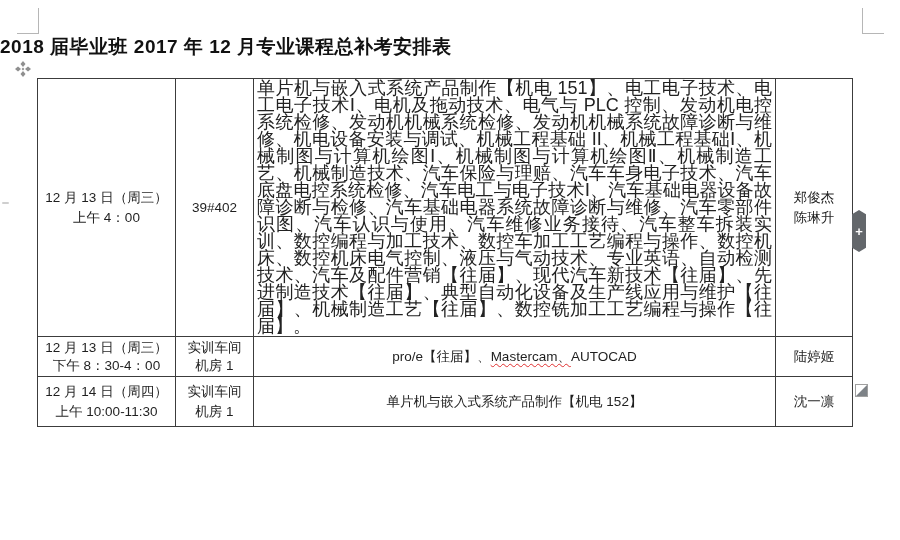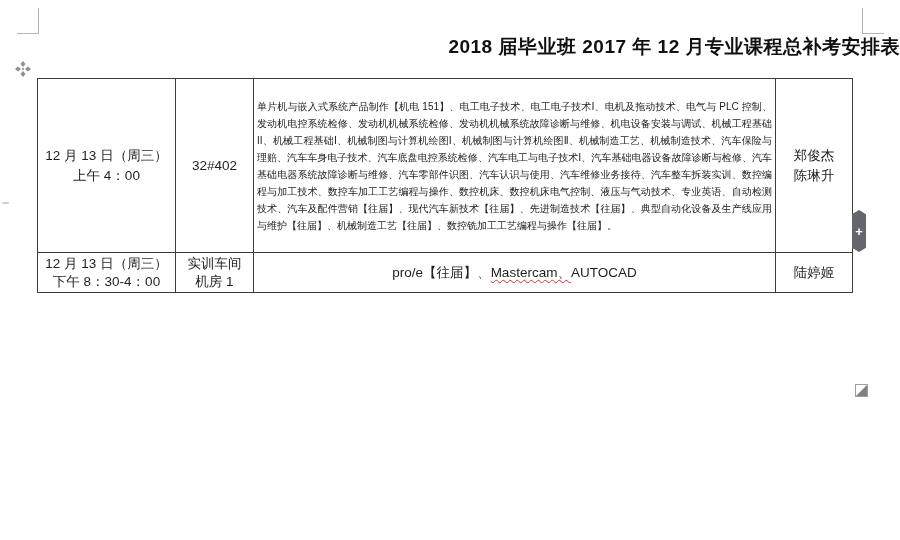--- a/index.html
+++ b/index.html
@@ -5,34 +5,34 @@
   html,body{margin:0;padding:0;background:#ffffff;}
   .page{position:relative;width:900px;height:540px;background:#ffffff;overflow:hidden;
         font-family:"Liberation Sans","DejaVu Sans",sans-serif;color:#1f1f1f;}
   
   .crop-tl{position:absolute;left:17px;top:8px;width:21px;height:25px;
            border-right:1px solid #b6b6b6;border-bottom:1px solid #b6b6b6;}
   .crop-tr{position:absolute;left:862px;top:8px;width:21px;height:25px;
            border-left:1px solid #b6b6b6;border-bottom:1px solid #b6b6b6;}
   .left-tick{position:absolute;left:2px;top:202px;width:7px;height:2px;background:#cfcfcf;border-radius:1px;}
   
-  .title{position:absolute;left:0;top:34px;width:100%;margin:0;text-align:right;
+  .title{position:absolute;left:0;top:34px;width:100%;margin:0;text-align:left;
          font-size:19px;font-weight:bold;letter-spacing:.5px;color:#111;}
   
   .move-handle{position:absolute;left:15px;top:61px;width:16px;height:16px;}
   
   table.sched{position:absolute;left:37px;top:78px;width:815px;border-collapse:collapse;table-layout:fixed;}
   table.sched td,table.sched th{border:1px solid #3c3c3c;padding:1px 3px;vertical-align:middle;
          font-weight:normal;font-size:13.5px;text-align:center;overflow:hidden;}
   tr.hrow{height:40px;}
   tr.r1{height:174px;}
   tr.r2{height:40px;}
   tr.r3{height:50px;}
   td.subjects-long{vertical-align:top;padding:2px 4px;}
-  .subjects-text{font-size:10px;line-height:17px;text-align:justify;text-justify:inter-ideograph;color:#222;}
+  .subjects-text{font-size:18px;line-height:17px;text-align:justify;text-justify:inter-ideograph;color:#222;}
   .cellline{line-height:20px;}
   tr.r2 .cellline{line-height:18px;}
   .subjects-mid{font-size:13px;}
   .spellcheck{text-decoration:underline wavy #e03030;text-decoration-thickness:1px;text-underline-offset:2px;}
   
   .plus-widget{position:absolute;left:852px;top:210px;width:14px;height:42px;background:#63676b;
        clip-path:polygon(50% 0%,100% 10%,100% 90%,50% 100%,0% 90%,0% 10%);
        display:flex;align-items:center;justify-content:center;color:#fff;font-size:13px;font-weight:bold;}
   
   .resize-handle{position:absolute;left:855px;top:383px;width:13px;height:13px;}
@@ -72,21 +72,21 @@
         <col style="width:522px">
         <col style="width:77px">
     </colgroup>
     <tbody>
     <tr class="r1">
       <td>
         <div class="cellline">12 月 13 日（周三）</div>
         <div class="cellline">上午 4：00</div>
       </td>
       <td>
-        <div class="cellline">32#402</div>
+        <div class="cellline">39#402</div>
       </td>
       <td class="subjects-long">
         <div class="subjects-text">单片机与嵌入式系统产品制作【机电 151】、电工电子技术、电工电子技术Ⅰ、电机及拖动技术、电气与 PLC 控制、发动机电控系统检修、发动机机械系统检修、发动机机械系统故障诊断与维修、机电设备安装与调试、机械工程基础 II、机械工程基础Ⅰ、机械制图与计算机绘图Ⅰ、机械制图与计算机绘图Ⅱ、机械制造工艺、机械制造技术、汽车保险与理赔、汽车车身电子技术、汽车底盘电控系统检修、汽车电工与电子技术Ⅰ、汽车基础电器设备故障诊断与检修、汽车基础电器系统故障诊断与维修、汽车零部件识图、汽车认识与使用、汽车维修业务接待、汽车整车拆装实训、数控编程与加工技术、数控车加工工艺编程与操作、数控机床、数控机床电气控制、液压与气动技术、专业英语、自动检测技术、汽车及配件营销【往届】、现代汽车新技术【往届】、先进制造技术【往届】、典型自动化设备及生产线应用与维护【往届】、机械制造工艺【往届】、数控铣加工工艺编程与操作【往届】。</div>
       </td>
       <td>
         <div class="cellline">郑俊杰</div>
         <div class="cellline">陈琳升</div>
       </td>
     </tr>
     <tr class="r2">
@@ -98,20 +98,36 @@
         <div class="cellline">实训车间</div>
         <div class="cellline">机房 1</div>
       </td>
       <td class="subjects-mid">
         <span>pro/e【往届】、</span><span class="spellcheck">Mastercam、</span><span>AUTOCAD</span>
       </td>
       <td>
         <div class="cellline">陆婷姬</div>
       </td>
     </tr>
+    <tr class="r3">
+      <td>
+        <div class="cellline">12 月 14 日（周四）</div>
+        <div class="cellline">上午 10:00-11:30</div>
+      </td>
+      <td>
+        <div class="cellline">实训车间</div>
+        <div class="cellline">机房 1</div>
+      </td>
+      <td class="subjects-mid">
+        <span>单片机与嵌入式系统产品制作【机电 152】</span>
+      </td>
+      <td>
+        <div class="cellline">沈一凛</div>
+      </td>
+    </tr>
   </tbody>
     </table>
 
   <div class="plus-widget">
     <span>+</span>
   </div>
 
   <div class="resize-handle">
     <svg width="13" height="13" viewBox="0 0 13 13">
       <rect x="0.5" y="0.5" width="12" height="12" fill="#ffffff" stroke="#a0a0a0"></rect>

